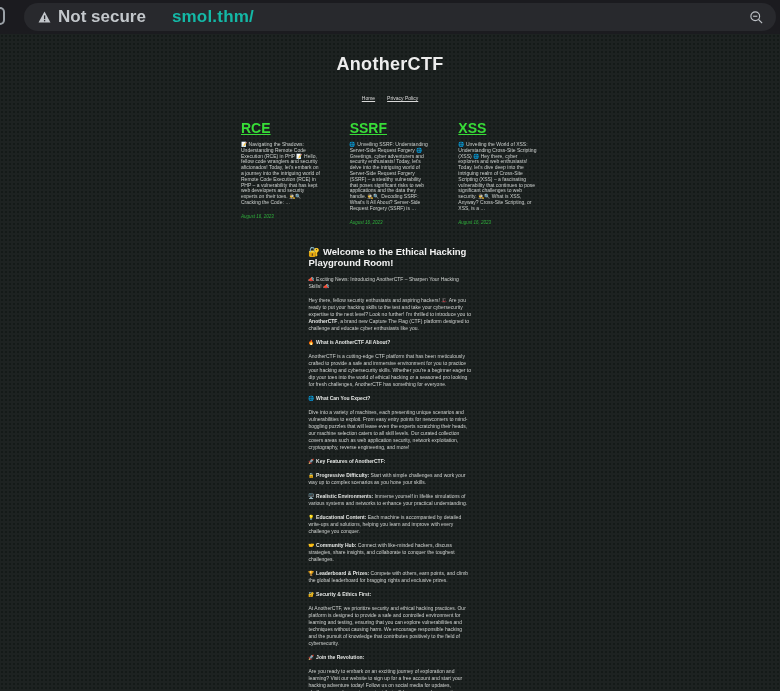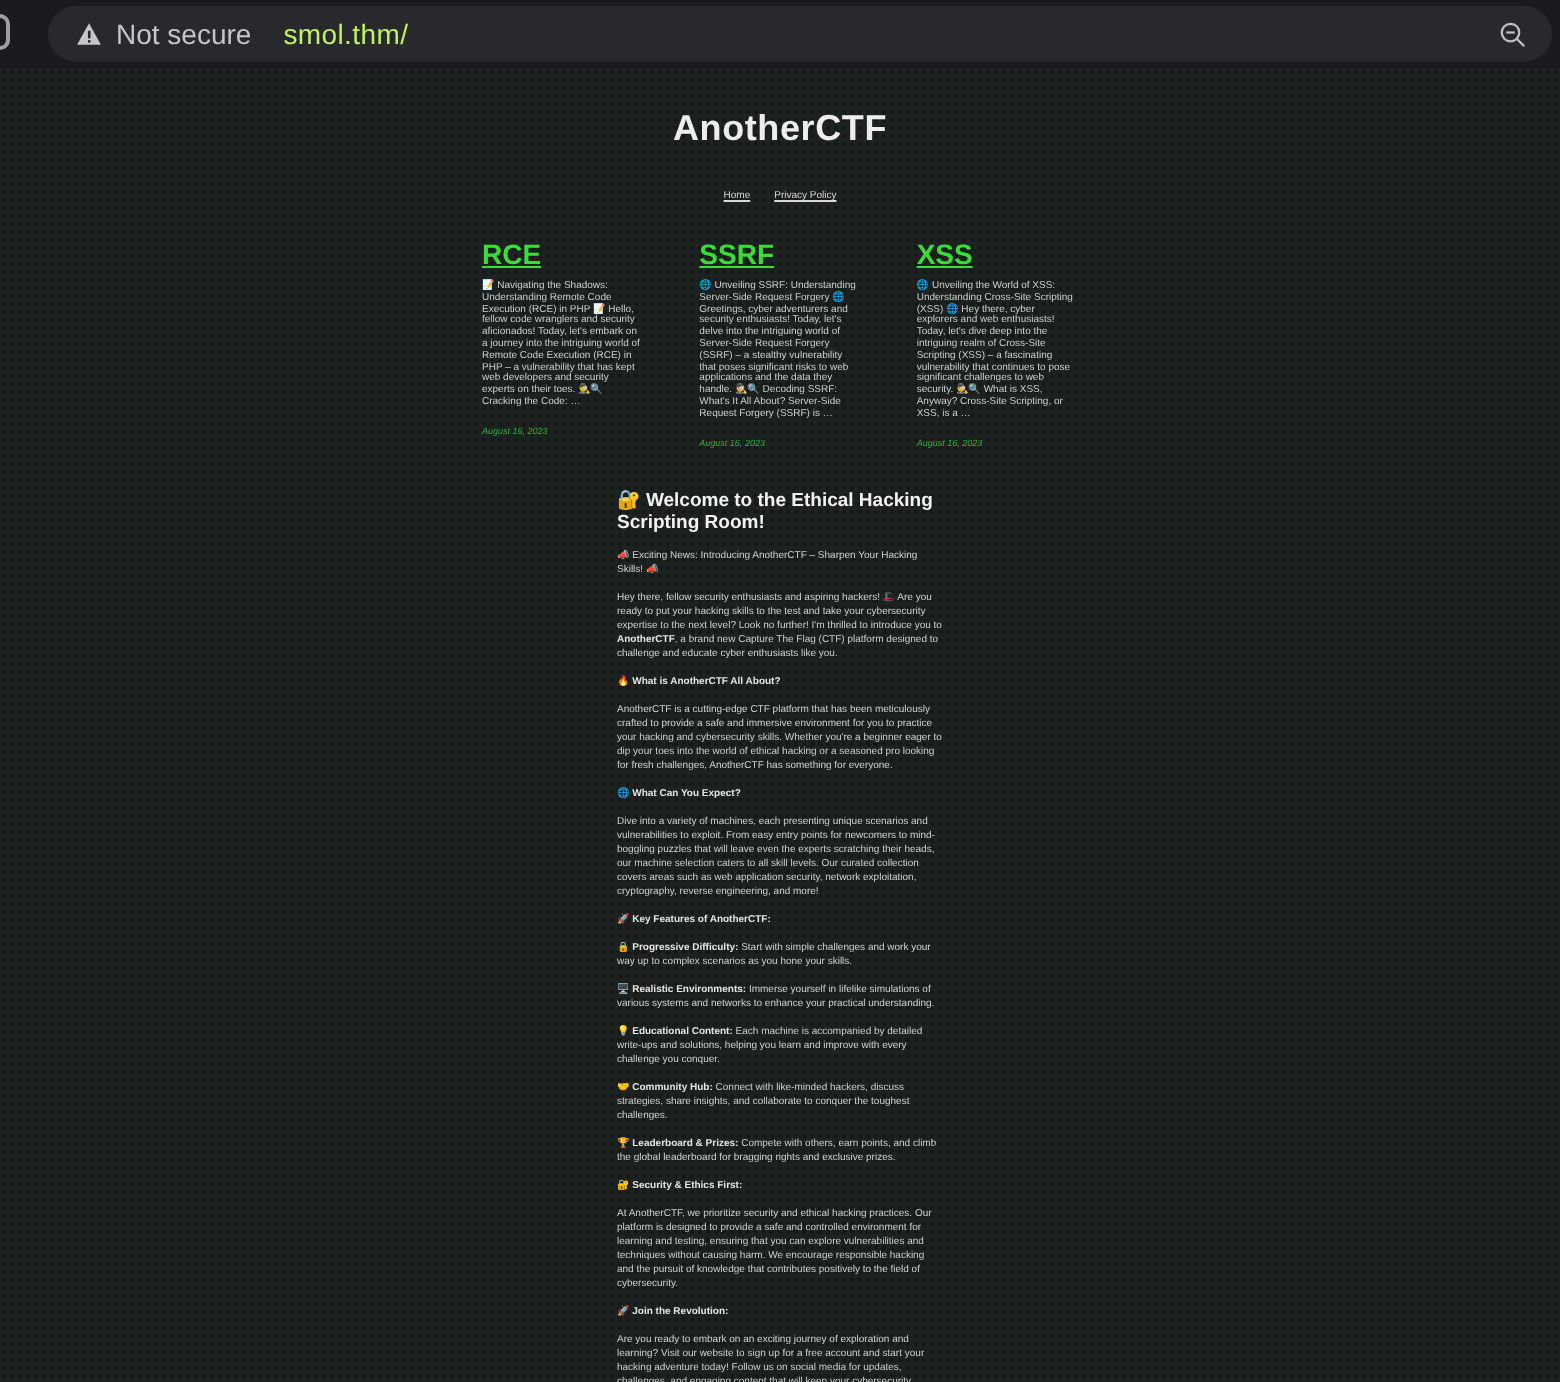--- a/index.html
+++ b/index.html
@@ -6,24 +6,24 @@
   html,body { width:780px; height:691px; overflow:hidden; background:#0f1110;
     font-family:"Liberation Sans", sans-serif; -webkit-text-size-adjust:none; }
 
   
   .toolbar { position:relative; width:780px; height:34px; background:#1b1b1f;
     display:flex; align-items:center; }
   .frag { position:absolute; left:0; top:7px; width:5px; height:18px;
     border:2px solid #9aa0a6; border-left:none; border-radius:0 5px 5px 0; }
   .omnibox { position:absolute; left:24px; top:3px; height:28px; width:752px;
     background:#28292d; border-radius:14px; display:flex; align-items:center;
-    padding:0 10px; color:#bdc1c6; font-size:14px; }
+    padding:0 10px; color:#bdc1c6; font-size:17px;font-weight:bold; }
   .omnibox .warn { display:flex; align-items:center; margin:0 7px 0 4px; }
   .omnibox .nslabel { color:#c3c7cb; }
-  .omnibox .url { color:#bef264; margin-left:16px; letter-spacing:.2px; }
+  .omnibox .url { color:#14b8a6; margin-left:26px; letter-spacing:.2px; }
   .omnibox .spacer { flex:1; }
   .zoombtn { display:flex; align-items:center; padding:2px; cursor:pointer; }
 
   
   .page { position:relative; width:780px; height:657px;
     background-color:#1d2221;
     background-image: radial-gradient(circle, #141a18 1px, transparent 1.3px);
     background-size:4px 4px; overflow:hidden; color:#d2d5d3; }
 
   .site-header { text-align:center; padding-top:20px; }
@@ -77,21 +77,21 @@
     <nav class="site-nav" id="site-nav"><a>Home</a><a>Privacy Policy</a></nav>
   </div>
 
   <div class="posts" id="posts">
       <div class="post"><a class="post-title">RCE</a><div class="post-excerpt">📝 Navigating the Shadows: Understanding Remote Code Execution (RCE) in PHP 📝 Hello, fellow code wranglers and security aficionados! Today, let's embark on a journey into the intriguing world of Remote Code Execution (RCE) in PHP – a vulnerability that has kept web developers and security experts on their toes. 🕵️‍♂️🔍 Cracking the Code: …</div><div class="post-date">August 16, 2023</div></div>
       <div class="post"><a class="post-title">SSRF</a><div class="post-excerpt">🌐 Unveiling SSRF: Understanding Server-Side Request Forgery 🌐 Greetings, cyber adventurers and security enthusiasts! Today, let's delve into the intriguing world of Server-Side Request Forgery (SSRF) – a stealthy vulnerability that poses significant risks to web applications and the data they handle. 🕵️‍♂️🔍 Decoding SSRF: What's It All About? Server-Side Request Forgery (SSRF) is …</div><div class="post-date">August 16, 2023</div></div>
       <div class="post"><a class="post-title">XSS</a><div class="post-excerpt">🌐 Unveiling the World of XSS: Understanding Cross-Site Scripting (XSS) 🌐 Hey there, cyber explorers and web enthusiasts! Today, let's dive deep into the intriguing realm of Cross-Site Scripting (XSS) – a fascinating vulnerability that continues to pose significant challenges to web security. 🕵️‍♂️🔍 What is XSS, Anyway? Cross-Site Scripting, or XSS, is a …</div><div class="post-date">August 16, 2023</div></div>
     </div>
 
   <article class="welcome">
-    <h2>🔐 Welcome to the Ethical Hacking Scripting Room!</h2>
+    <h2>🔐 Welcome to the Ethical Hacking Playground Room!</h2>
     <div id="welcome-blocks">
         <p><span>📣 Exciting News: Introducing AnotherCTF – Sharpen Your Hacking Skills! 📣</span></p>
         <p><span>Hey there, fellow security enthusiasts and aspiring hackers! 🎩 Are you ready to put your hacking skills to the test and take your cybersecurity expertise to the next level? Look no further! I'm thrilled to introduce you to </span><span class="b">AnotherCTF</span><span>, a brand new Capture The Flag (CTF) platform designed to challenge and educate cyber enthusiasts like you.</span></p>
         <p><span class="b">🔥 What is AnotherCTF All About?</span></p>
         <p><span>AnotherCTF is a cutting-edge CTF platform that has been meticulously crafted to provide a safe and immersive environment for you to practice your hacking and cybersecurity skills. Whether you're a beginner eager to dip your toes into the world of ethical hacking or a seasoned pro looking for fresh challenges, AnotherCTF has something for everyone.</span></p>
         <p><span class="b">🌐 What Can You Expect?</span></p>
         <p><span>Dive into a variety of machines, each presenting unique scenarios and vulnerabilities to exploit. From easy entry points for newcomers to mind-boggling puzzles that will leave even the experts scratching their heads, our machine selection caters to all skill levels. Our curated collection covers areas such as web application security, network exploitation, cryptography, reverse engineering, and more!</span></p>
         <p><span class="b">🚀 Key Features of AnotherCTF:</span></p>
         <p><span class="b">🔒 Progressive Difficulty:</span><span> Start with simple challenges and work your way up to complex scenarios as you hone your skills.</span></p>
         <p><span class="b">🖥️ Realistic Environments:</span><span> Immerse yourself in lifelike simulations of various systems and networks to enhance your practical understanding.</span></p>

